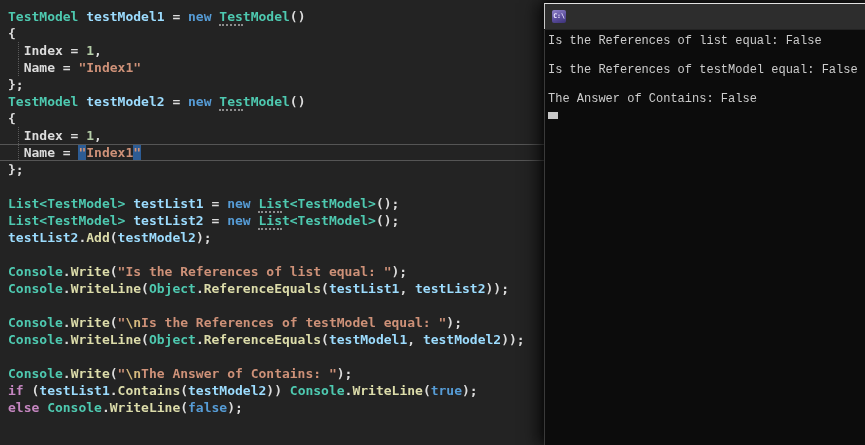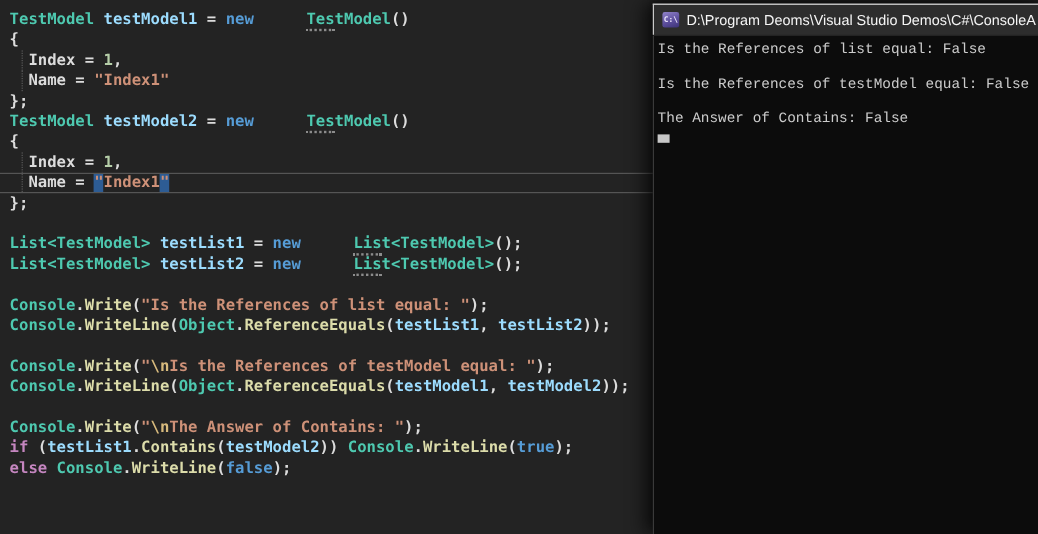--- a/index.html
+++ b/index.html
@@ -21,21 +21,21 @@
     white-space:pre;padding-left:8px;box-sizing:border-box;
   }
   .code-line.current{
     border-top:1px solid #555555;border-bottom:1px solid #555555;
     line-height:15px;
   }
   .guide{
     position:absolute;left:18px;top:0;bottom:0;
     border-left:1px dotted #5a5a5a;
   }
-  .u{border-bottom:2px dotted #8c8c8c;margin-left:36px;}
+  .u{border-bottom:2px dotted #8c8c8c;}
   
   .console-window{
     position:absolute;left:544px;top:3px;width:325px;height:442px;
     box-shadow:-8px 0 14px rgba(0,0,0,0.55), 0 -3px 8px rgba(0,0,0,0.6);
   }
   .titlebar{
     height:26px;background:#2d2d2d;
     border-top:1px solid #e2e2e2;border-left:1px solid #c9c9c9;
     display:flex;align-items:center;gap:6px;
     padding-left:7px;box-sizing:border-box;
@@ -76,37 +76,37 @@
       <div class="code-line"><span class="guide"></span><span style="color: rgb(220, 220, 220);">  </span><span style="color: rgb(220, 220, 220);">Name</span><span style="color: rgb(220, 220, 220);"> = </span><span style="color: rgb(206, 145, 120);">"Index1"</span></div>
       <div class="code-line"><span style="color: rgb(220, 220, 220);">};</span></div>
       <div class="code-line"><span style="color: rgb(78, 201, 176);">TestModel</span><span style="color: rgb(220, 220, 220);"> </span><span style="color: rgb(156, 220, 254);">testModel2</span><span style="color: rgb(220, 220, 220);"> = </span><span style="color: rgb(86, 156, 214);">new</span><span style="color: rgb(220, 220, 220);"> </span><span class="u" style="color: rgb(78, 201, 176);">Tes</span><span style="color: rgb(78, 201, 176);">tModel</span><span style="color: rgb(220, 220, 220);">()</span></div>
       <div class="code-line"><span style="color: rgb(220, 220, 220);">{</span></div>
       <div class="code-line"><span class="guide"></span><span style="color: rgb(220, 220, 220);">  </span><span style="color: rgb(220, 220, 220);">Index</span><span style="color: rgb(220, 220, 220);"> = </span><span style="color: rgb(181, 206, 168);">1</span><span style="color: rgb(220, 220, 220);">,</span></div>
       <div class="code-line current"><span class="guide"></span><span style="color: rgb(220, 220, 220);">  </span><span style="color: rgb(220, 220, 220);">Name</span><span style="color: rgb(220, 220, 220);"> = </span><span style="color: rgb(206, 145, 120); background: rgb(45, 92, 148);">"</span><span style="color: rgb(206, 145, 120);">Index1</span><span style="color: rgb(206, 145, 120); background: rgb(45, 92, 148);">"</span></div>
       <div class="code-line"><span style="color: rgb(220, 220, 220);">};</span></div>
       <div class="code-line"></div>
       <div class="code-line"><span style="color: rgb(78, 201, 176);">List&lt;TestModel&gt;</span><span style="color: rgb(220, 220, 220);"> </span><span style="color: rgb(156, 220, 254);">testList1</span><span style="color: rgb(220, 220, 220);"> = </span><span style="color: rgb(86, 156, 214);">new</span><span style="color: rgb(220, 220, 220);"> </span><span class="u" style="color: rgb(78, 201, 176);">Lis</span><span style="color: rgb(78, 201, 176);">t&lt;TestModel&gt;</span><span style="color: rgb(220, 220, 220);">();</span></div>
       <div class="code-line"><span style="color: rgb(78, 201, 176);">List&lt;TestModel&gt;</span><span style="color: rgb(220, 220, 220);"> </span><span style="color: rgb(156, 220, 254);">testList2</span><span style="color: rgb(220, 220, 220);"> = </span><span style="color: rgb(86, 156, 214);">new</span><span style="color: rgb(220, 220, 220);"> </span><span class="u" style="color: rgb(78, 201, 176);">Lis</span><span style="color: rgb(78, 201, 176);">t&lt;TestModel&gt;</span><span style="color: rgb(220, 220, 220);">();</span></div>
+      <div class="code-line"><span style="color: rgb(156, 220, 254);">testList2</span><span style="color: rgb(220, 220, 220);">.</span><span style="color: rgb(220, 220, 170);">Add</span><span style="color: rgb(220, 220, 220);">(</span><span style="color: rgb(156, 220, 254);">testModel2</span><span style="color: rgb(220, 220, 220);">);</span></div>
       <div class="code-line"></div>
       <div class="code-line"><span style="color: rgb(78, 201, 176);">Console</span><span style="color: rgb(220, 220, 220);">.</span><span style="color: rgb(220, 220, 170);">Write</span><span style="color: rgb(220, 220, 220);">(</span><span style="color: rgb(206, 145, 120);">"Is the References of list equal: "</span><span style="color: rgb(220, 220, 220);">);</span></div>
       <div class="code-line"><span style="color: rgb(78, 201, 176);">Console</span><span style="color: rgb(220, 220, 220);">.</span><span style="color: rgb(220, 220, 170);">WriteLine</span><span style="color: rgb(220, 220, 220);">(</span><span style="color: rgb(78, 201, 176);">Object</span><span style="color: rgb(220, 220, 220);">.</span><span style="color: rgb(220, 220, 170);">ReferenceEquals</span><span style="color: rgb(220, 220, 220);">(</span><span style="color: rgb(156, 220, 254);">testList1</span><span style="color: rgb(220, 220, 220);">, </span><span style="color: rgb(156, 220, 254);">testList2</span><span style="color: rgb(220, 220, 220);">));</span></div>
       <div class="code-line"></div>
       <div class="code-line"><span style="color: rgb(78, 201, 176);">Console</span><span style="color: rgb(220, 220, 220);">.</span><span style="color: rgb(220, 220, 170);">Write</span><span style="color: rgb(220, 220, 220);">(</span><span style="color: rgb(206, 145, 120);">"</span><span style="color: rgb(215, 186, 125);">\n</span><span style="color: rgb(206, 145, 120);">Is the References of testModel equal: "</span><span style="color: rgb(220, 220, 220);">);</span></div>
       <div class="code-line"><span style="color: rgb(78, 201, 176);">Console</span><span style="color: rgb(220, 220, 220);">.</span><span style="color: rgb(220, 220, 170);">WriteLine</span><span style="color: rgb(220, 220, 220);">(</span><span style="color: rgb(78, 201, 176);">Object</span><span style="color: rgb(220, 220, 220);">.</span><span style="color: rgb(220, 220, 170);">ReferenceEquals</span><span style="color: rgb(220, 220, 220);">(</span><span style="color: rgb(156, 220, 254);">testModel1</span><span style="color: rgb(220, 220, 220);">, </span><span style="color: rgb(156, 220, 254);">testModel2</span><span style="color: rgb(220, 220, 220);">));</span></div>
       <div class="code-line"></div>
       <div class="code-line"><span style="color: rgb(78, 201, 176);">Console</span><span style="color: rgb(220, 220, 220);">.</span><span style="color: rgb(220, 220, 170);">Write</span><span style="color: rgb(220, 220, 220);">(</span><span style="color: rgb(206, 145, 120);">"</span><span style="color: rgb(215, 186, 125);">\n</span><span style="color: rgb(206, 145, 120);">The Answer of Contains: "</span><span style="color: rgb(220, 220, 220);">);</span></div>
       <div class="code-line"><span style="color: rgb(197, 134, 192);">if</span><span style="color: rgb(220, 220, 220);"> (</span><span style="color: rgb(156, 220, 254);">testList1</span><span style="color: rgb(220, 220, 220);">.</span><span style="color: rgb(220, 220, 170);">Contains</span><span style="color: rgb(220, 220, 220);">(</span><span style="color: rgb(156, 220, 254);">testModel2</span><span style="color: rgb(220, 220, 220);">)) </span><span style="color: rgb(78, 201, 176);">Console</span><span style="color: rgb(220, 220, 220);">.</span><span style="color: rgb(220, 220, 170);">WriteLine</span><span style="color: rgb(220, 220, 220);">(</span><span style="color: rgb(86, 156, 214);">true</span><span style="color: rgb(220, 220, 220);">);</span></div>
       <div class="code-line"><span style="color: rgb(197, 134, 192);">else</span><span style="color: rgb(220, 220, 220);"> </span><span style="color: rgb(78, 201, 176);">Console</span><span style="color: rgb(220, 220, 220);">.</span><span style="color: rgb(220, 220, 170);">WriteLine</span><span style="color: rgb(220, 220, 220);">(</span><span style="color: rgb(86, 156, 214);">false</span><span style="color: rgb(220, 220, 220);">);</span></div>
     </div>
 </div>
 
 <div class="console-window">
   <div class="titlebar" style="background: rgb(45, 45, 45);">
     <span class="cmd-icon">C:\</span>
-    <span class="title-text">D:\Program Deoms\Visual Studio Demos\C#\ConsoleA</span>
   </div>
   <div class="console-body" style="background: rgb(12, 12, 12); color: rgb(204, 204, 204);">
     <div id="console-lines">
         <div class="console-line">Is the References of list equal: False</div>
         <div class="console-line">&nbsp;</div>
         <div class="console-line">Is the References of testModel equal: False</div>
         <div class="console-line">&nbsp;</div>
         <div class="console-line">The Answer of Contains: False</div>
       </div>
     <div class="console-cursor" style="display: block;"></div>

